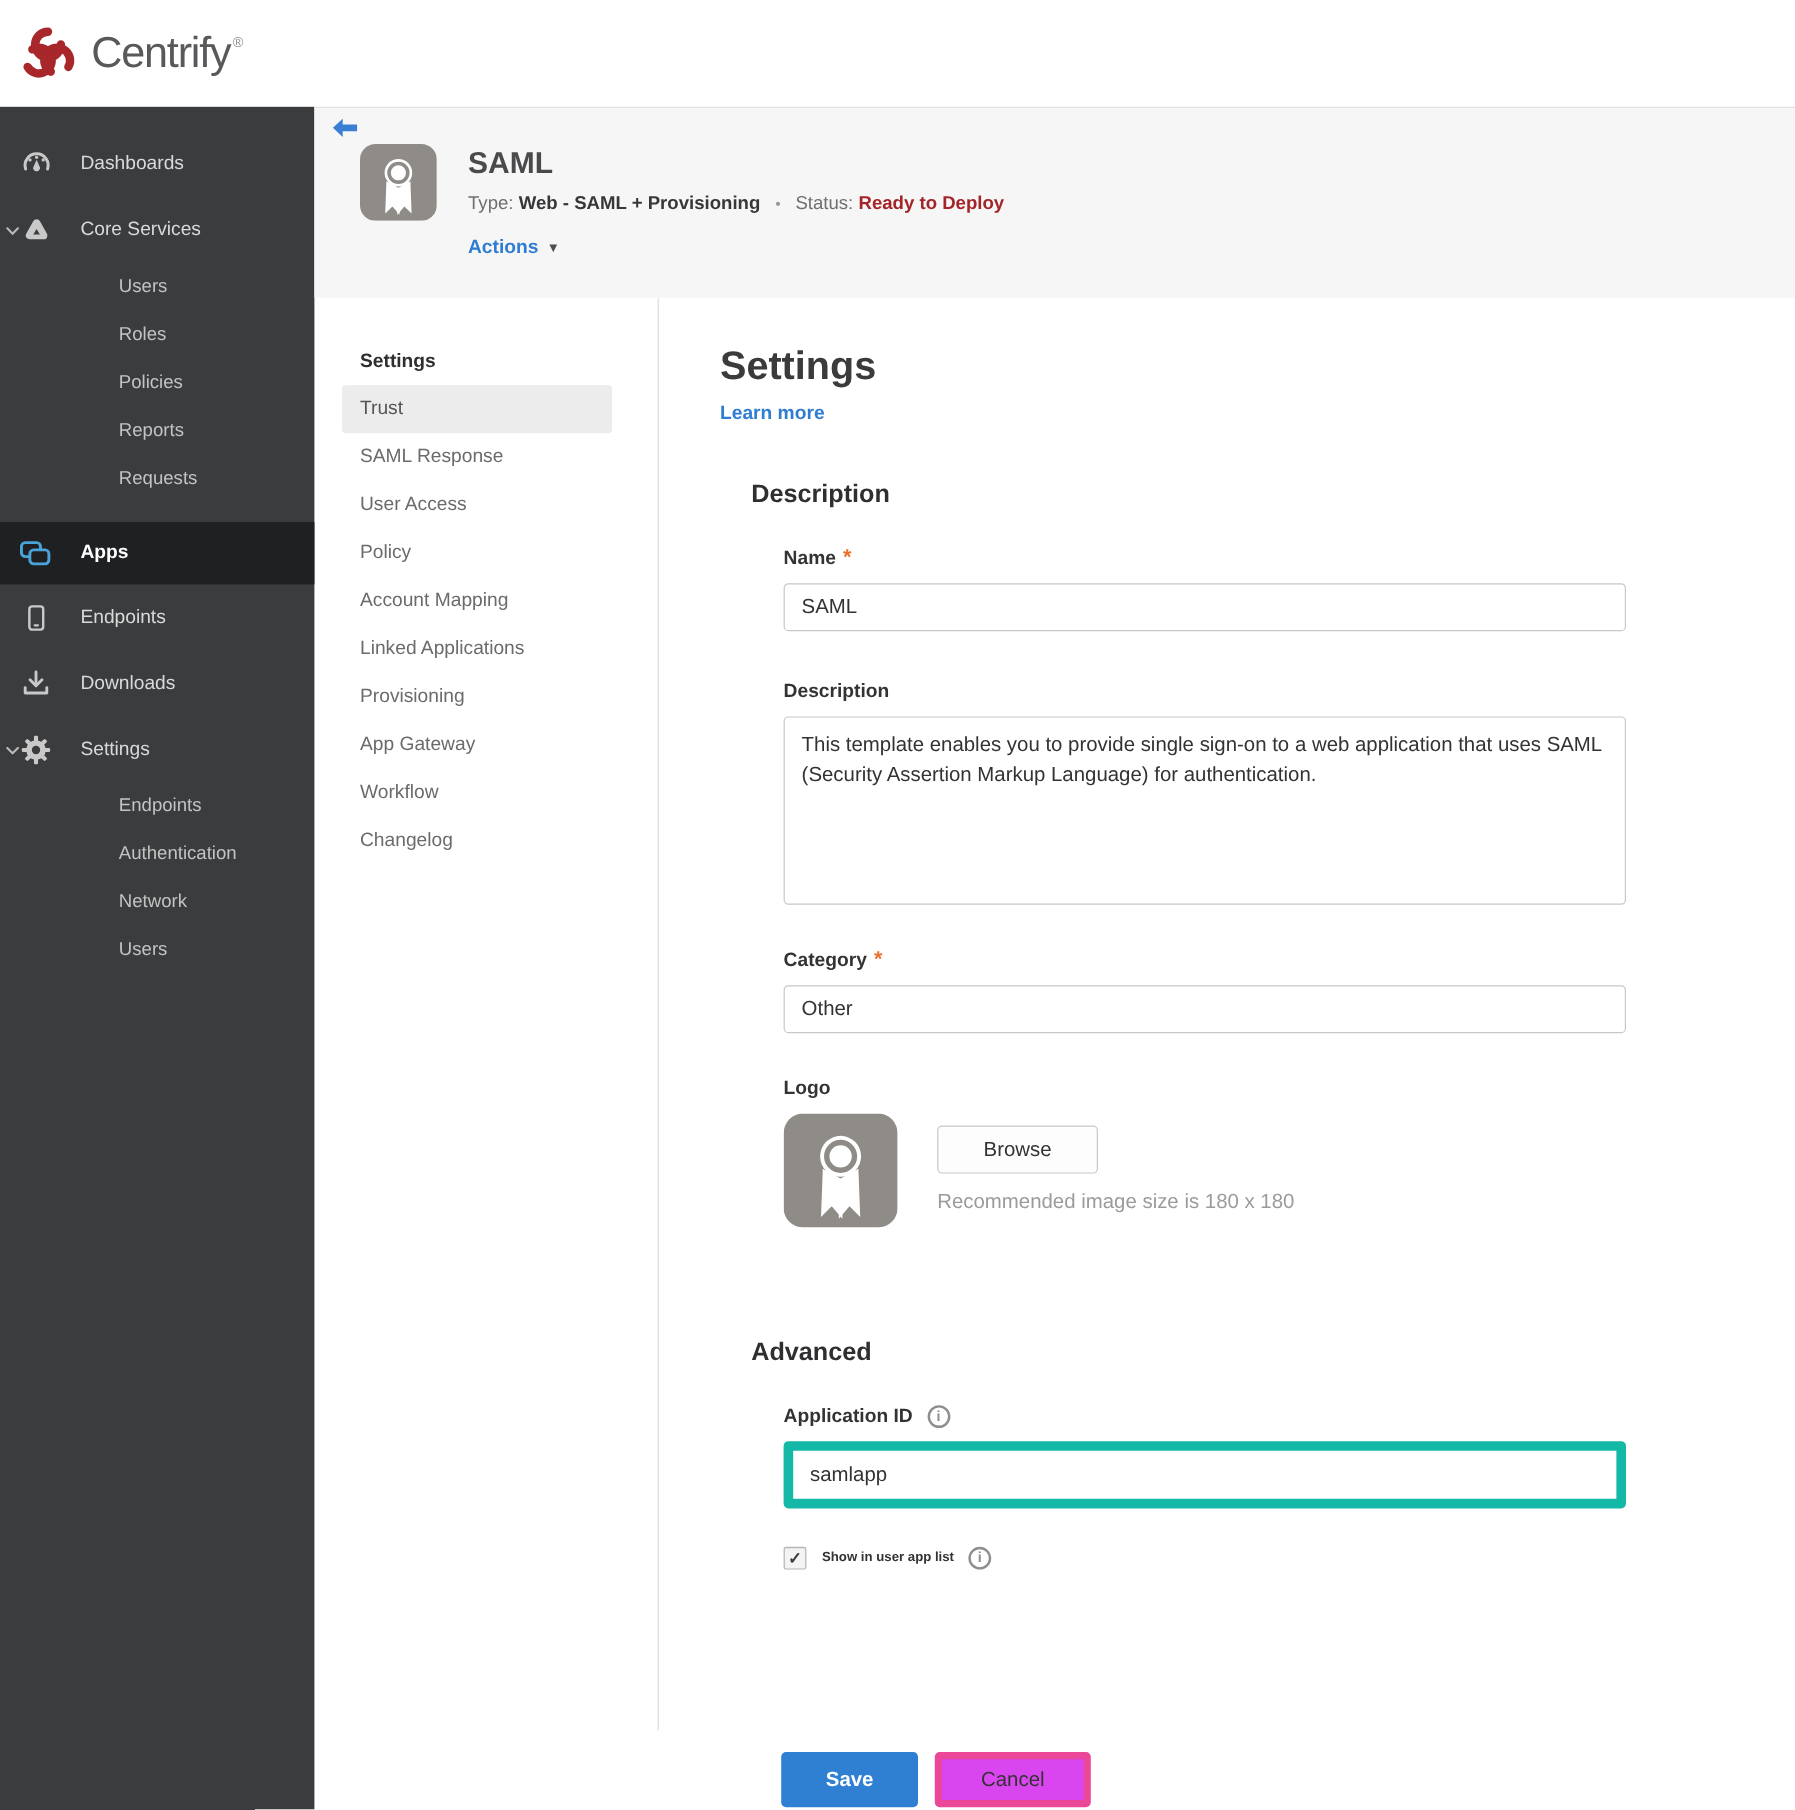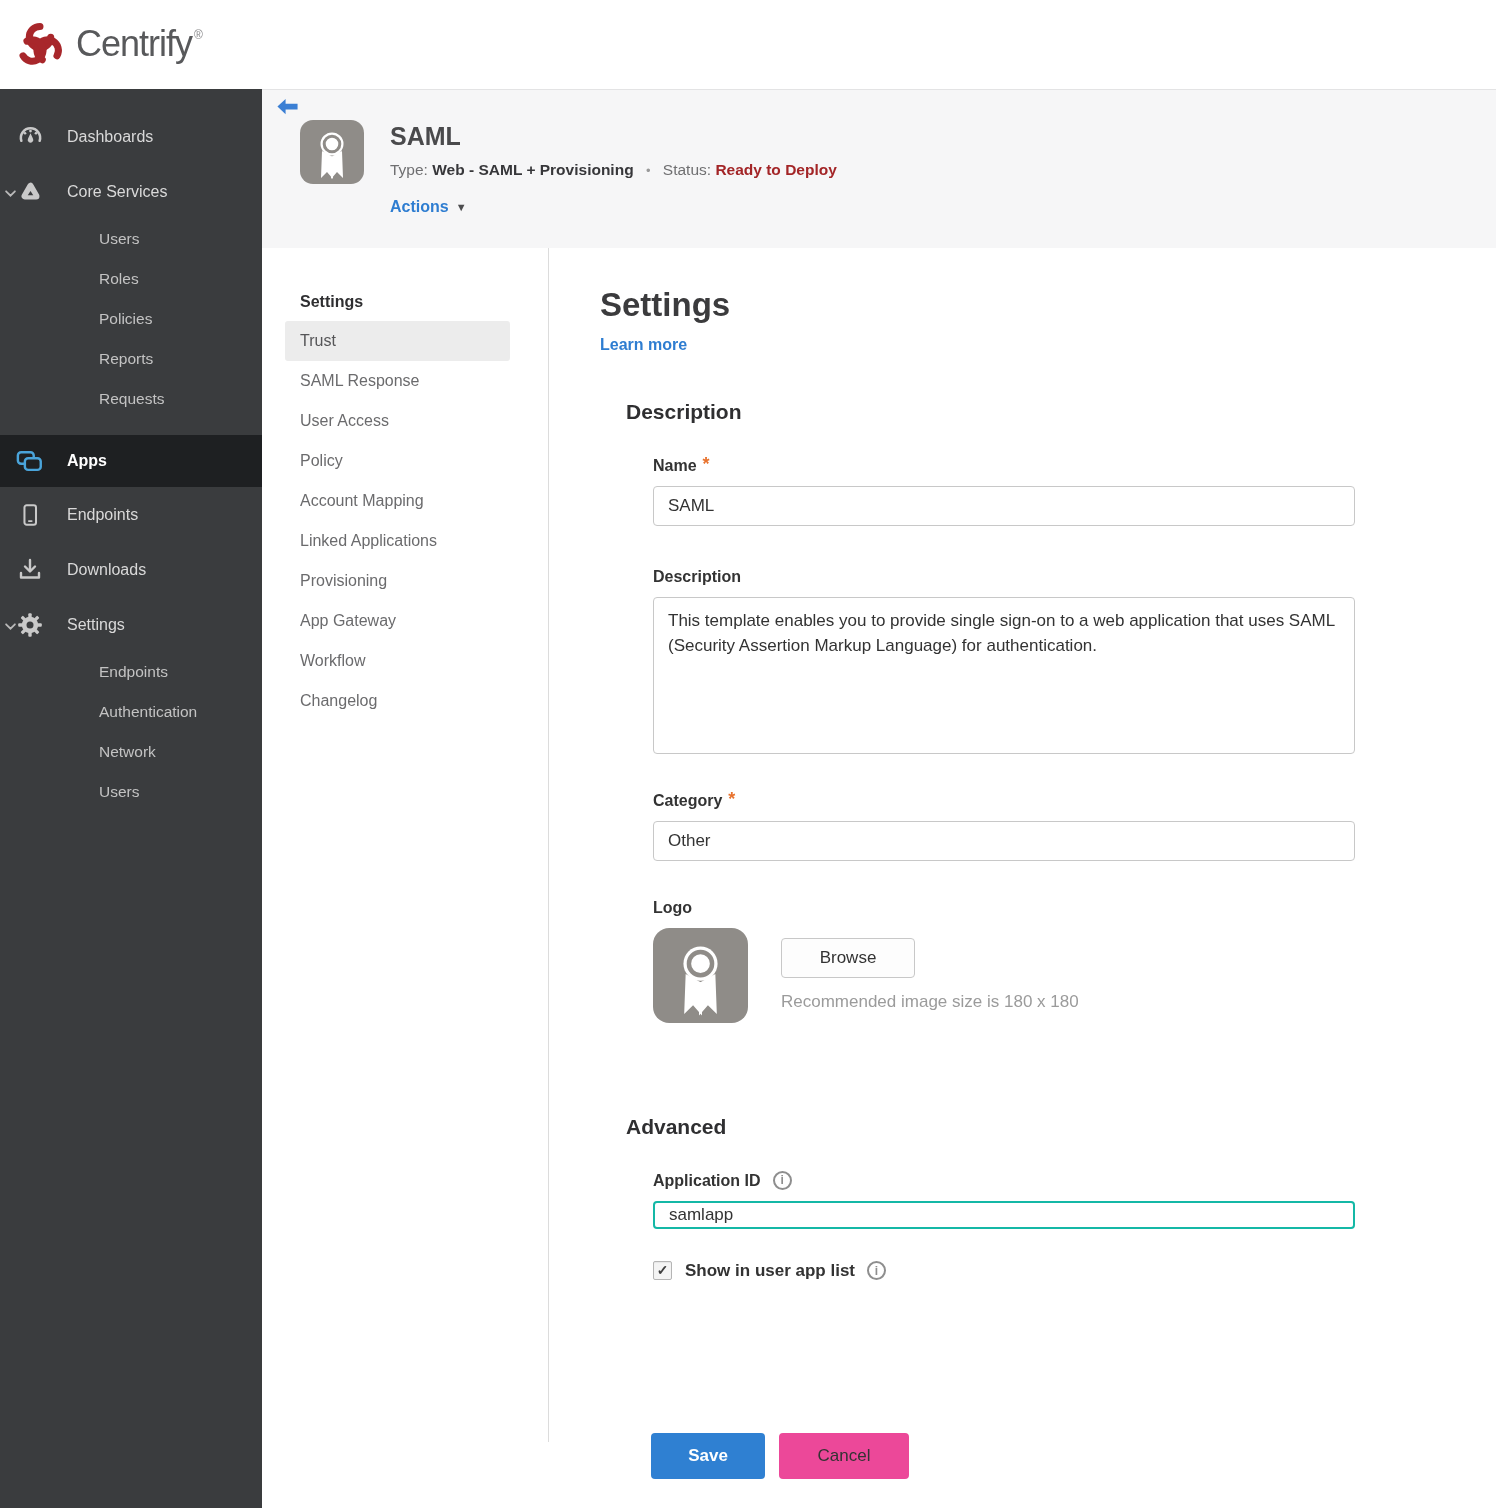--- a/index.html
+++ b/index.html
@@ -54,36 +54,36 @@
   .subnav-item.selected { background:#ececec; color:#555557; }
 
   .main { flex:1; padding:40px 0 0 51px; }
   .page-title { font-size:33px; font-weight:bold; color:#3b3b3d; margin:0; line-height:1.05; }
   .learn-more { display:inline-block; margin-top:13px; font-size:16px; font-weight:bold; color:#2e7dd1; cursor:pointer; }
   .section-heading { font-size:21px; font-weight:bold; color:#2f2f31; margin:46px 0 0 26px; }
   .field { margin-left:53px; }
   .field-label { display:flex; align-items:flex-start; margin-top:33px; font-size:16px; font-weight:bold; color:#333; }
   .req { color:#e8722d; margin-left:6px; font-size:18px; line-height:14px; }
   .text-input { display:block; width:702px; height:40px; margin-top:11px; border:1px solid #c8c8c8; border-radius:4px; padding:0 14px; font-size:17px; color:#333; font-family:inherit; background:#fff; }
-  .text-input.focused { border:2px solid #14b8a6; height:28px; }
+  .text-input.focused { border:8px solid #14b8a6; height:56px; }
   textarea.text-area { display:block; width:702px; height:157px; margin-top:11px; border:1px solid #c8c8c8; border-radius:4px; padding:10px 14px; font-size:17px; line-height:1.5; color:#333; font-family:inherit; resize:none; background:#fff; }
   .logo-row { display:flex; margin-top:11px; }
   .logo-big { width:95px; height:95px; flex-shrink:0; }
   .logo-right { margin-left:33px; }
   .browse-btn { width:134px; height:40px; margin-top:10px; background:#fdfdfd; border:1px solid #c8c8c8; border-radius:4px; font-size:17px; color:#333; font-family:inherit; cursor:pointer; }
   .hint { margin-top:14px; font-size:17px; color:#9b9b9b; }
   .advanced-heading { margin-top:92px; }
   .info-icon { width:19px; height:19px; border:2px solid #8e8e8e; border-radius:50%; color:#8e8e8e; font-size:12px; font-weight:bold; display:inline-flex; align-items:center; justify-content:center; margin-left:12px; flex-shrink:0; cursor:default; }
   .field-label .info-icon { margin-top:-1px; }
   .checkbox-row { display:flex; align-items:center; margin:32px 0 0 53px; }
   .checkbox { width:19px; height:19px; border:1px solid #b5b5b5; border-radius:2px; background:#f4f4f4; color:#3f3f3f; font-size:14px; font-weight:bold; line-height:17px; text-align:center; cursor:pointer; box-shadow:inset 0 1px 1px rgba(0,0,0,.06); }
-  .cb-label { margin-left:13px; font-size:17px; font-weight:bold; color:#333; }
+  .cb-label { margin-left:13px; font-size:11px; font-weight:bold; color:#333; }
   .footer-btns { margin:152px 0 0 51px; display:flex; }
   .save-btn { width:114px; height:46px; background:#2f80d2; color:#fff; font-weight:bold; font-size:17px; border:none; border-radius:4px; font-family:inherit; cursor:pointer; }
-  .cancel-btn { width:130px; height:46px; margin-left:14px; background:#ec4899; color:#333; font-size:17px; border:2px solid #ec4899; border-radius:4px; font-family:inherit; cursor:pointer; }
+  .cancel-btn { width:130px; height:46px; margin-left:14px; background:#d946ef; color:#333; font-size:17px; border:6px solid #ec4899; border-radius:4px; font-family:inherit; cursor:pointer; }
 </style>
 </head>
 <body>
 
 <div class="topbar">
   <div class="brand">
     <svg class="brand-swirl" viewBox="0 0 60 60">
       <g fill="none" stroke="#a8272b" stroke-width="7.5" stroke-linecap="round">
         <path d="M30 9 a 11.5 11.5 0 1 0 11.5 11.5"></path>
         <path d="M30 9 a 11.5 11.5 0 1 0 11.5 11.5" transform="rotate(120 30 30)"></path>

